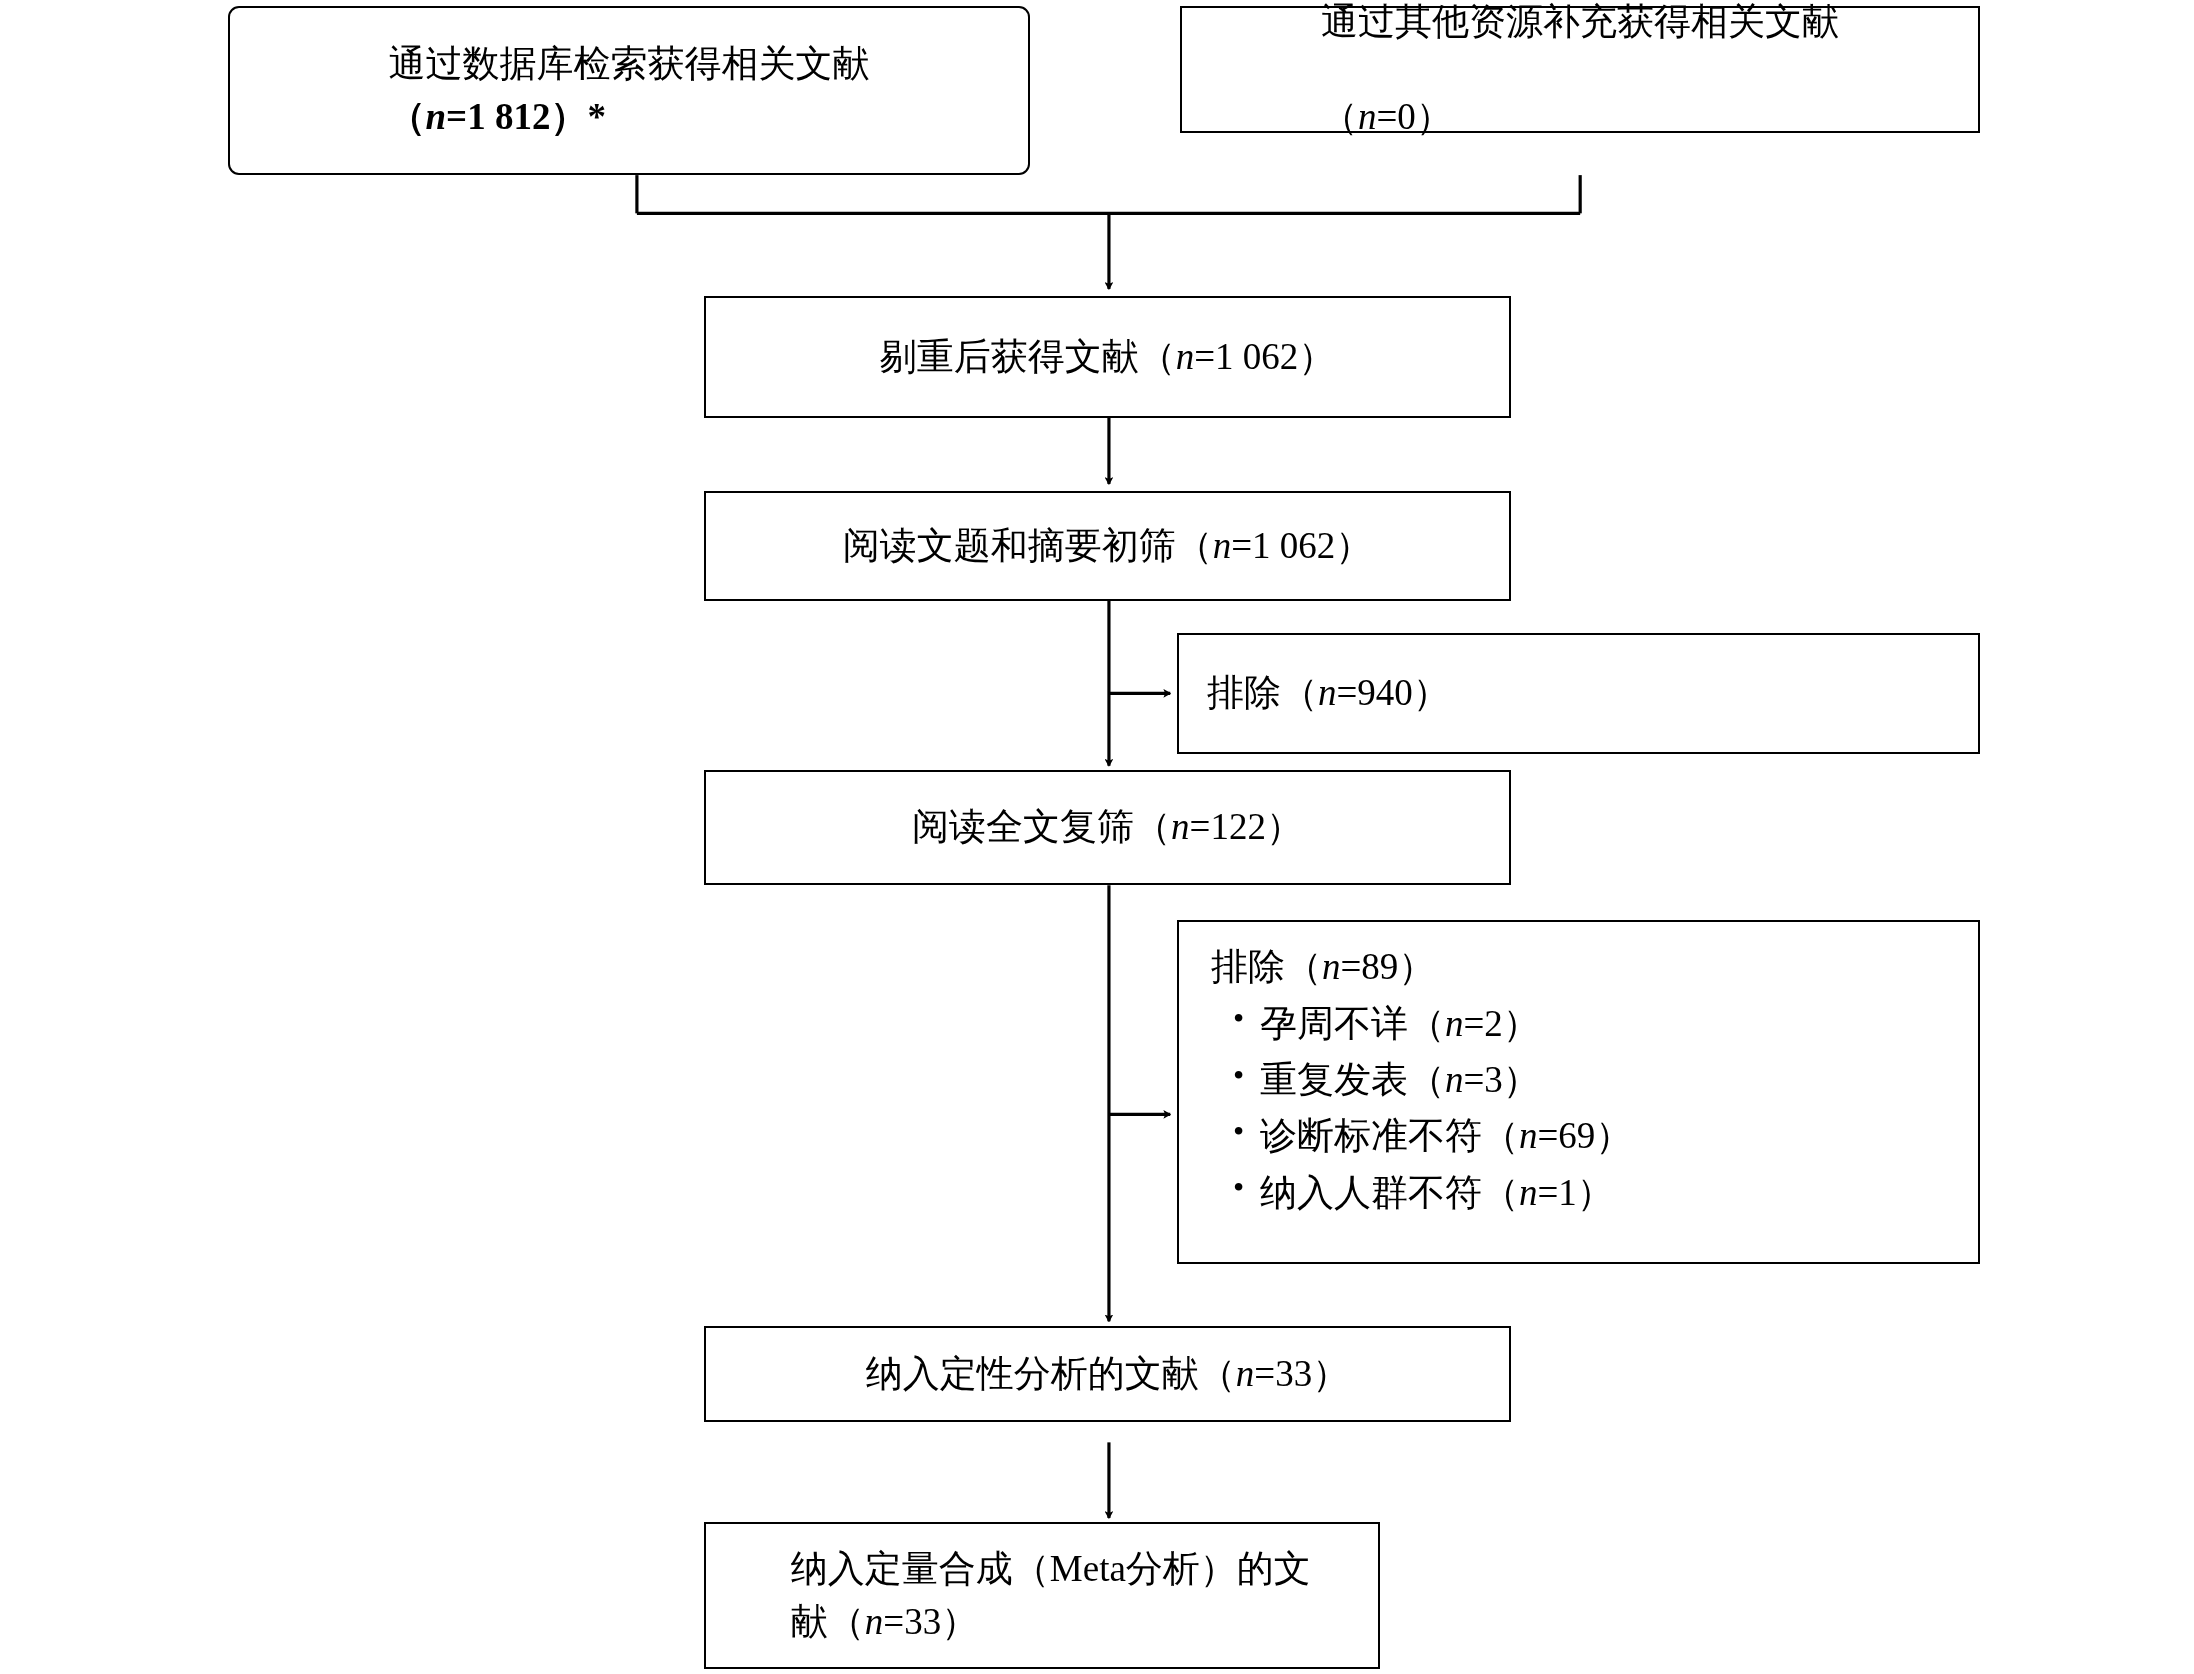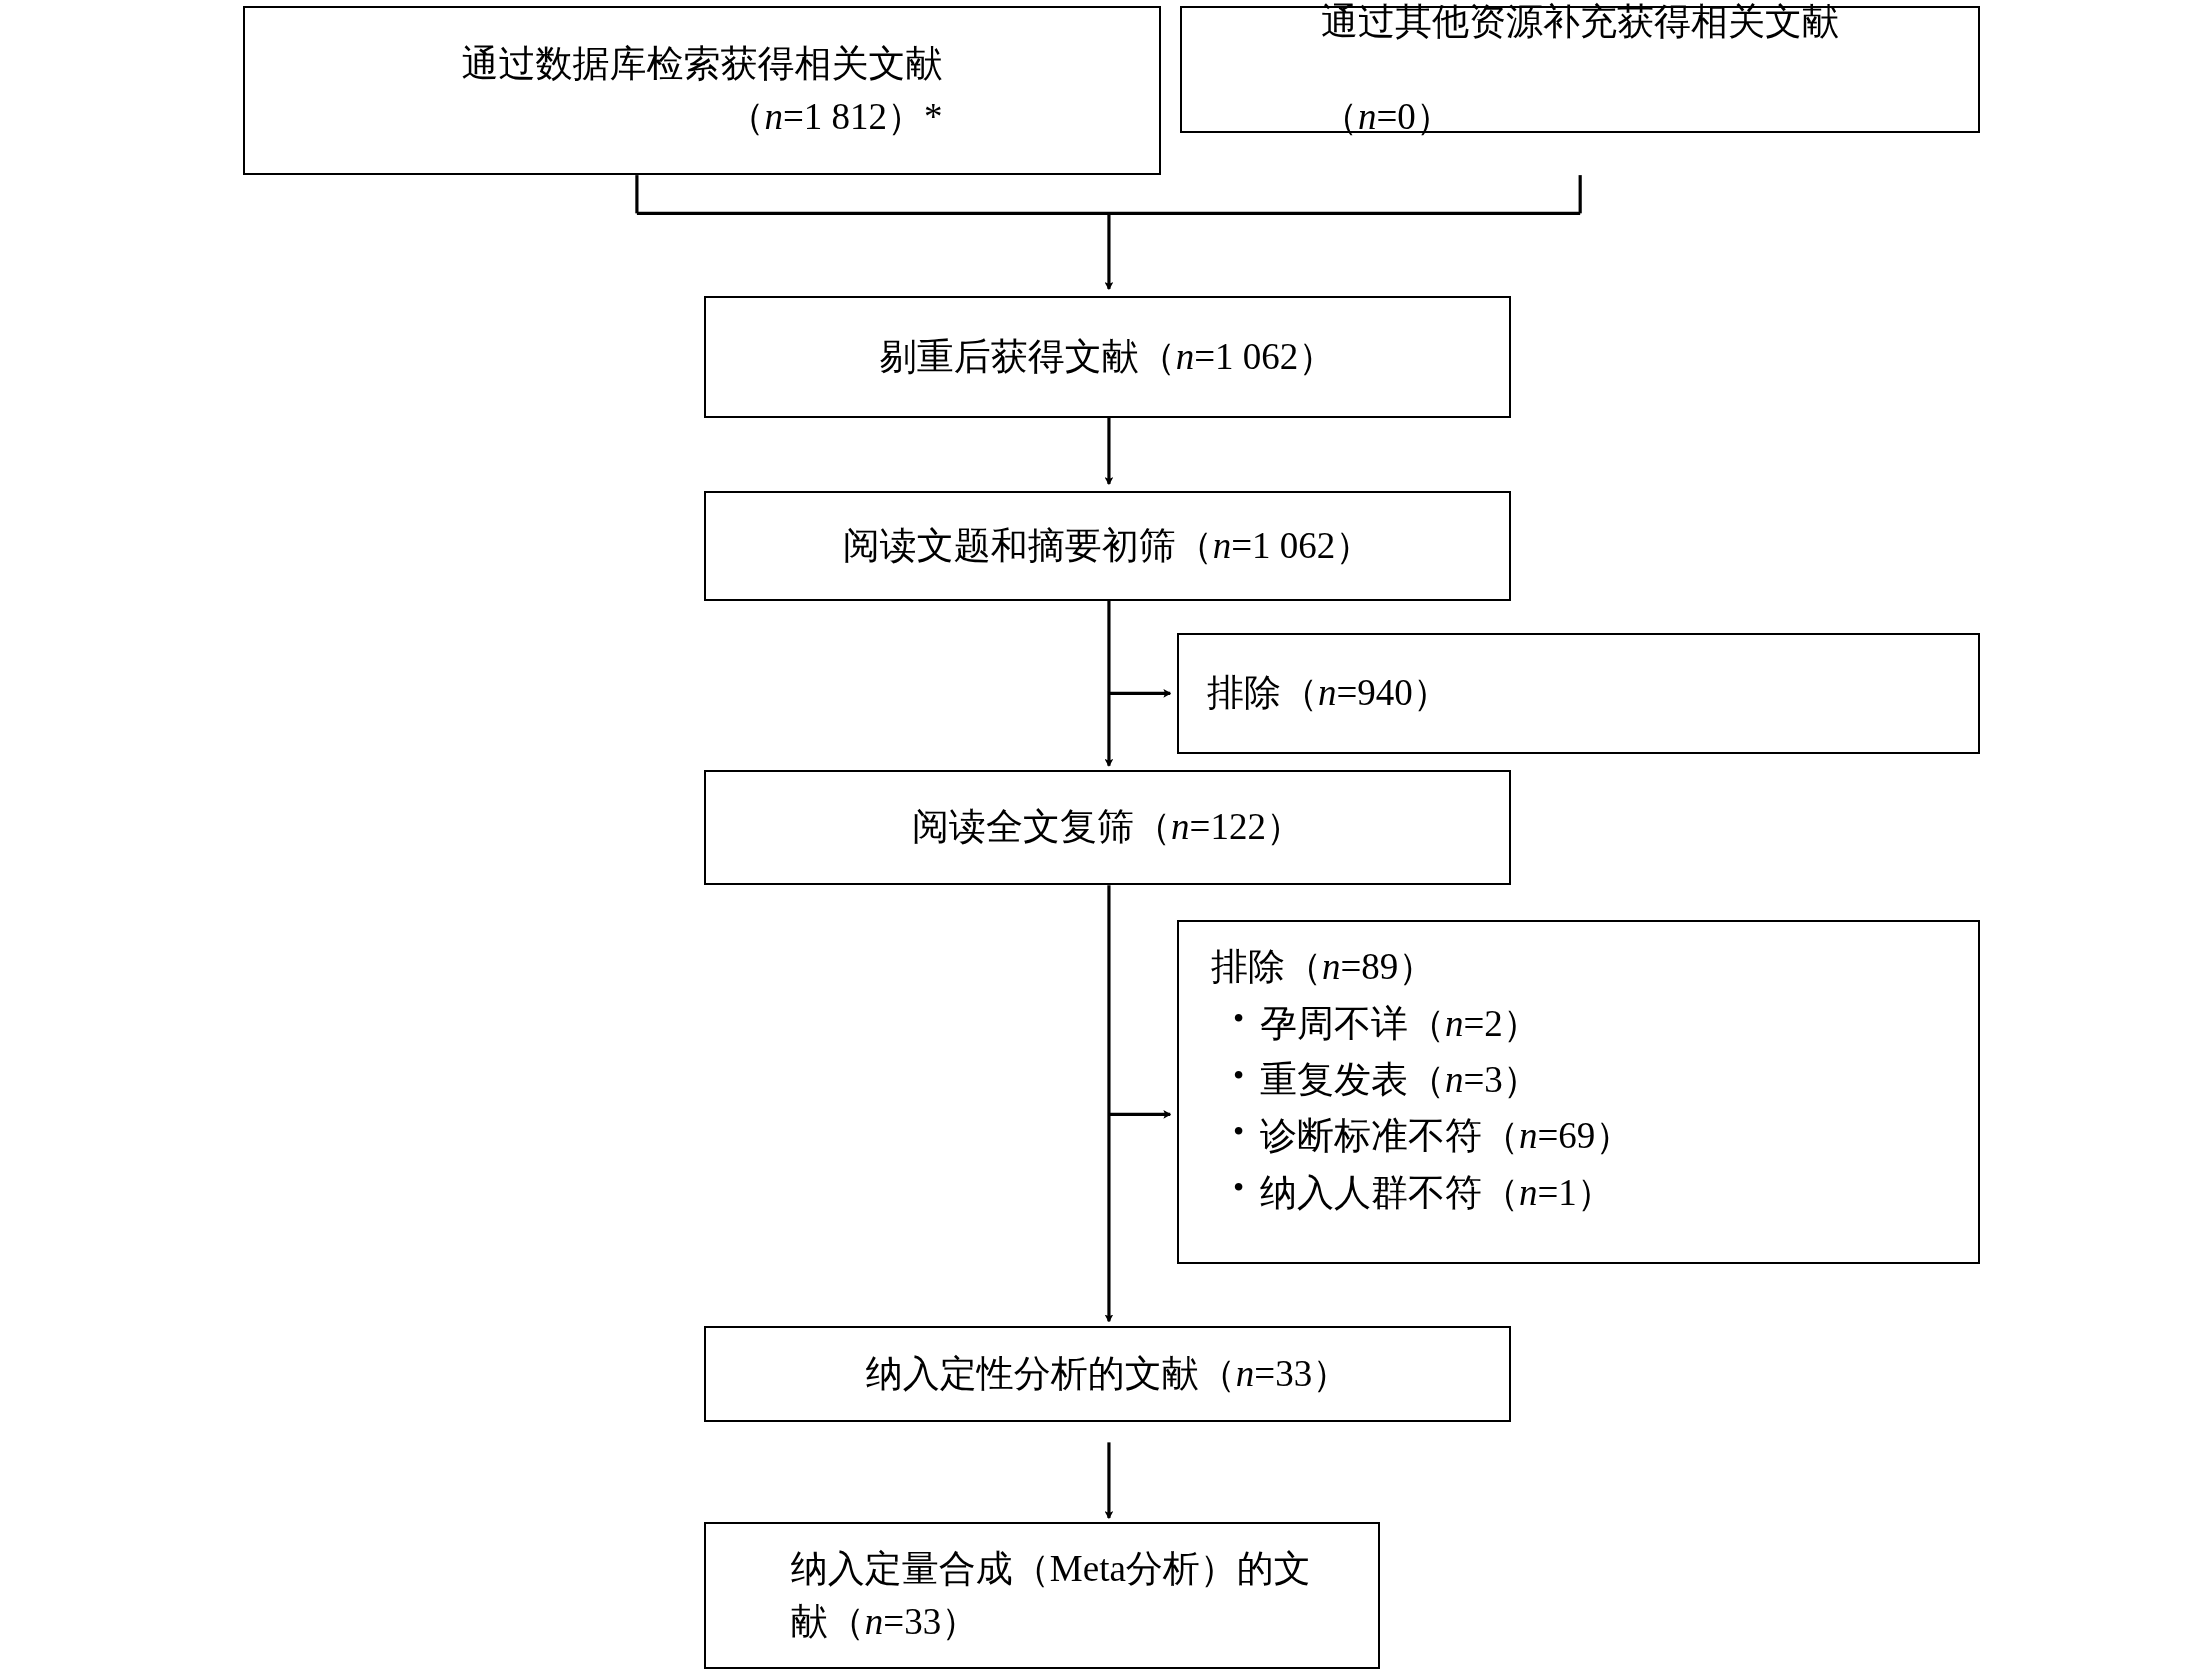--- a/index.html
+++ b/index.html
@@ -112,22 +112,22 @@
     <g>
       <path d="M1393,1112 L1393,1660" stroke="#000000" stroke-width="4" fill="none" marker-end="url(#arrowhead)"></path>
       <path d="M1393,1400 L1470,1400" stroke="#000000" stroke-width="4" fill="none" marker-end="url(#arrowhead)"></path>
     </g>
 
     <g>
       <path d="M1393,1812 L1393,1907" stroke="#000000" stroke-width="4" fill="none" marker-end="url(#arrowhead)"></path>
     </g>
   </svg>
 
-  <div class="box" style="left:243px; top:6.4px; width:918px; height:169px;">
-    <div class="box-text"><span style="display:block; text-align:center;">通过数据库检索获得相关文献</span><span style="display:block; text-align:right;">（<i class="var">n</i>=1 812）*</span></div>
+  <div class="box" style="left:228px; top:6.4px; width:802px; height:169px;border-radius:11px;">
+    <div class="box-text"><span style="display:block; text-align:center;">通过数据库检索获得相关文献</span><span style="display:block; text-align:left;font-weight:bold;">（<i class="var">n</i>=1 812）*</span></div>
   </div>
 
   <div class="box" style="left:1180px; top:6.4px; width:800px; height:127px;">
     <div class="box-text"><span style="display:block; text-align:center;">通过其他资源补充获得相关文献</span><span style="display:block; text-align:left;margin-top:42px;">（<i class="var">n</i>=0）</span></div>
   </div>
 
   <div class="box" style="left:704px; top:296px; width:807px; height:122px;">
     <div class="box-text">剔重后获得文献（<i class="var">n</i>=1 062）</div>
   </div>
 

